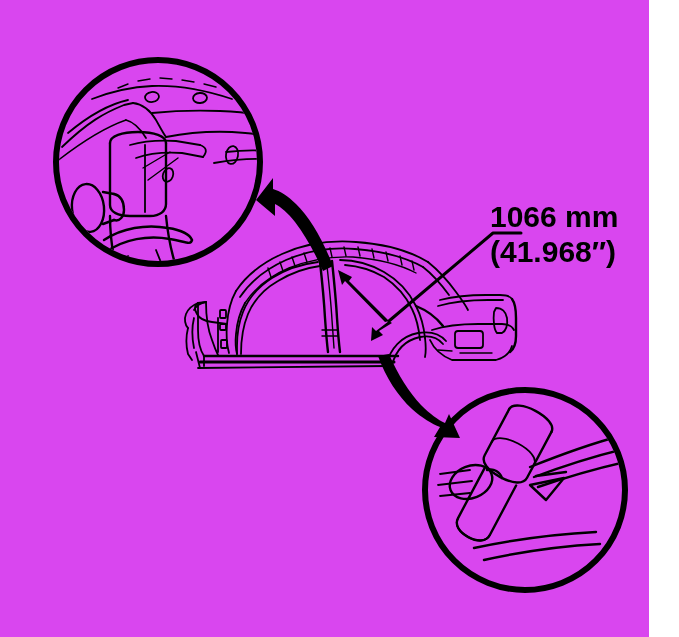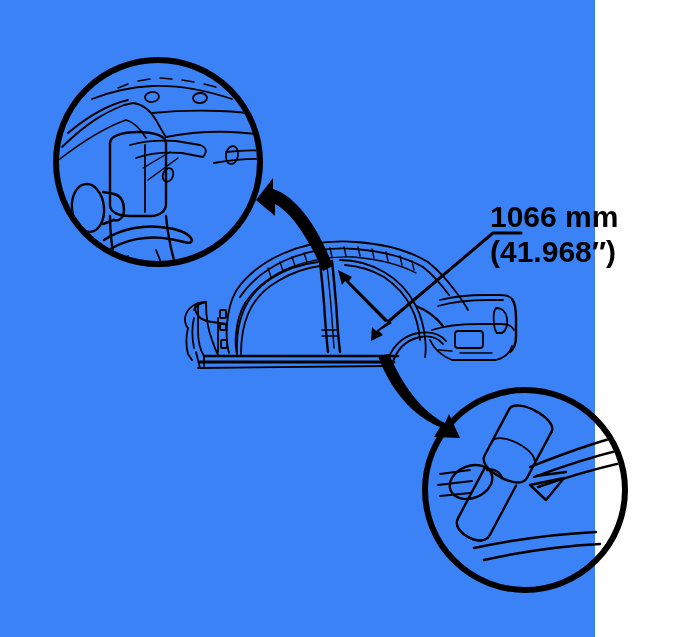--- a/index.html
+++ b/index.html
@@ -9,23 +9,23 @@
     background: #ffffff;
   }
   body {
     width: 679px;
     height: 637px;
     overflow: hidden;
     font-family: "Liberation Sans", sans-serif;
   }
   #diagram-root {
     position: relative;
-    width: 595px;
+    width: 649px;
     height: 637px;
-    background: #3b82f6;
+    background: #d946ef;
   }
   #diagram-svg {
     position: absolute;
     left: 0;
     top: 0;
     width: 679px;
     height: 637px;
     display: block;
   }
   .dim-text {

